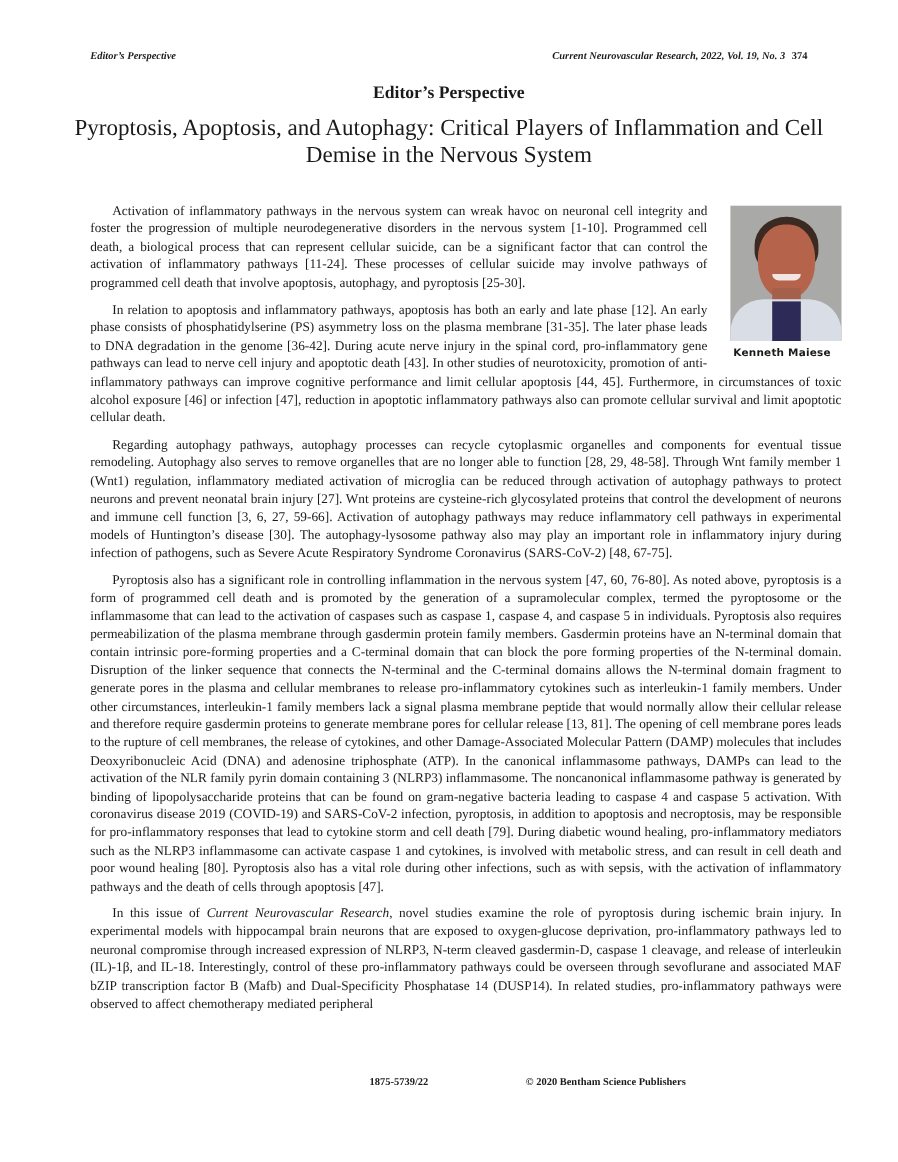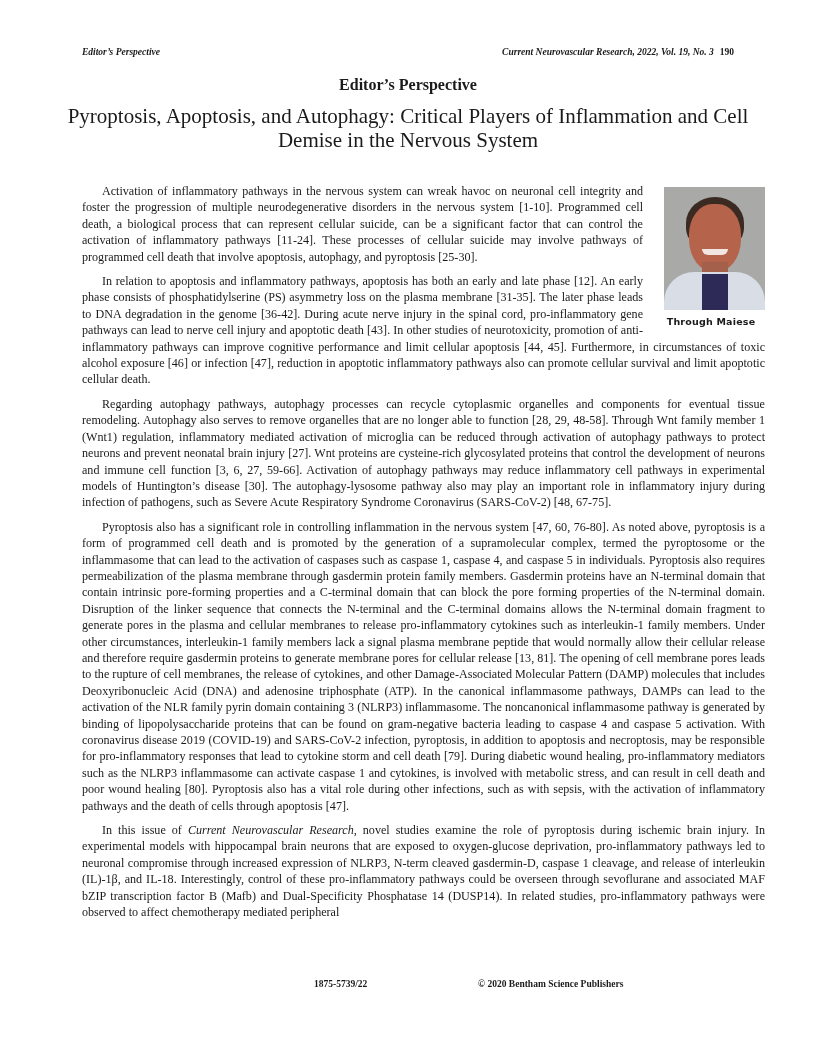--- a/index.html
+++ b/index.html
@@ -20,46 +20,46 @@
   .photo-wrap { float:right; width:108px; margin:4px 0 4px 14px; text-align:center; }
   .photo { width:101px; height:123px; background:#a9a9a7; position:relative; overflow:hidden; margin-left:auto; }
   .photo .shirt { position:absolute; left:0; right:0; bottom:0; height:38px; background:#d8dde6; border-radius:30px 30px 0 0; }
   .photo .collar { position:absolute; left:38px; bottom:0; width:26px; height:36px; background:#2e2a57; }
   .photo .neck { position:absolute; left:38px; bottom:32px; width:26px; height:16px; background:#a4604a; }
   .photo .hair { position:absolute; left:22px; top:10px; width:58px; height:52px; background:#3a2a22; border-radius:50% 50% 40% 40%; }
   .photo .face { position:absolute; left:25px; top:17px; width:52px; height:68px; background:#b5634a; border-radius:45% 45% 48% 48%; }
   .photo .smile { position:absolute; left:38px; top:62px; width:26px; height:6px; background:#f1e6e1; border-radius:0 0 10px 10px; }
   .caption { font-size:9.5px; font-weight:bold; margin-top:4px; font-family:"DejaVu Sans", sans-serif; letter-spacing:0.2px; }
   .footer { position:absolute; top:979px; left:0; width:816px; font-size:9.5px; font-weight:bold; }
-  .footer .issn { position:absolute; left:314px; }
+  .footer .issn { position:absolute; left:336px; }
   .footer .copyright { position:absolute; left:478px; }
 </style>
 </head>
 <body>
 
 <div class="running-head">
   <span class="left">Editor’s Perspective</span>
-  <span class="right"><span>Current Neurovascular Research, 2022, Vol. 19, No. 3</span><span class="page-num">190</span></span>
+  <span class="right"><span>Current Neurovascular Research, 2022, Vol. 19, No. 3</span><span class="page-num">374</span></span>
 </div>
 
 <div class="section-label">Editor’s Perspective</div>
 
 <h1 class="title" style="margin:0;">Pyroptosis, Apoptosis, and Autophagy:  Critical Players of Inflammation and Cell Demise in the Nervous System</h1>
 
 <div class="body-text">
   <div class="photo-wrap">
     <div class="photo">
       <div class="hair"></div>
       <div class="face"></div>
       <div class="smile"></div>
       <div class="neck"></div>
       <div class="shirt"></div>
       <div class="collar"></div>
     </div>
-    <div class="caption">Through Maiese</div>
+    <div class="caption">Kenneth Maiese</div>
   </div>
   <p>Activation of inflammatory pathways in the nervous system can wreak havoc on neuronal cell integrity and foster the progression of multiple neurodegenerative disorders in the nervous system [1-10]. Programmed cell death, a biological process that can represent cellular suicide, can be a significant factor that can control the activation of inflammatory pathways [11-24]. These processes of cellular suicide may involve pathways of programmed cell death that involve apoptosis, autophagy, and pyroptosis [25-30].</p>
   <p>In relation to apoptosis and inflammatory pathways, apoptosis has both an early and late phase [12]. An early phase consists of phosphatidylserine (PS) asymmetry loss on the plasma membrane [31-35]. The later phase leads to DNA degradation in the genome [36-42]. During acute nerve injury in the spinal cord, pro-inflammatory gene pathways can lead to nerve cell injury and apoptotic death [43]. In other studies of neurotoxicity, promotion of anti-inflammatory pathways can improve cognitive performance and limit cellular apoptosis [44, 45]. Furthermore, in circumstances of toxic alcohol exposure [46] or infection [47], reduction in apoptotic inflammatory pathways also can promote cellular survival and limit apoptotic cellular death.</p>
   <p>Regarding autophagy pathways, autophagy processes can recycle cytoplasmic organelles and components for eventual tissue remodeling. Autophagy also serves to remove organelles that are no longer able to function [28, 29, 48-58]. Through Wnt family member 1 (Wnt1) regulation, inflammatory mediated activation of microglia can be reduced through activation of autophagy pathways to protect neurons and prevent neonatal brain injury [27]. Wnt proteins are cysteine-rich glycosylated proteins that control the development of neurons and immune cell function [3, 6, 27, 59-66]. Activation of autophagy pathways may reduce inflammatory cell pathways in experimental models of Huntington’s disease [30]. The autophagy-lysosome pathway also may play an important role in inflammatory injury during infection of pathogens, such as Severe Acute Respiratory Syndrome Coronavirus (SARS-CoV-2) [48, 67-75].</p>
   <p>Pyroptosis also has a significant role in controlling inflammation in the nervous system [47, 60, 76-80]. As noted above, pyroptosis is a form of programmed cell death and is promoted by the generation of a supramolecular complex, termed the pyroptosome or the inflammasome that can lead to the activation of caspases such as caspase 1, caspase 4, and caspase 5 in individuals. Pyroptosis also requires permeabilization of the plasma membrane through gasdermin protein family members. Gasdermin proteins have an N-terminal domain that contain intrinsic pore-forming properties and a C-terminal domain that can block the pore forming properties of the N-terminal domain. Disruption of the linker sequence that connects the N-terminal and the C-terminal domains allows the N-terminal domain fragment to generate pores in the plasma and cellular membranes to release pro-inflammatory cytokines such as interleukin-1 family members. Under other circumstances, interleukin-1 family members lack a signal plasma membrane peptide that would normally allow their cellular release and therefore require gasdermin proteins to generate membrane pores for cellular release [13, 81]. The opening of cell membrane pores leads to the rupture of cell membranes, the release of cytokines, and other Damage-Associated Molecular Pattern (DAMP) molecules that includes Deoxyribonucleic Acid (DNA) and adenosine triphosphate (ATP). In the canonical inflammasome pathways, DAMPs can lead to the activation of the NLR family pyrin domain containing 3 (NLRP3) inflammasome. The noncanonical inflammasome pathway is generated by binding of lipopolysaccharide proteins that can be found on gram-negative bacteria leading to caspase 4 and caspase 5 activation. With coronavirus disease 2019 (COVID-19) and SARS-CoV-2 infection, pyroptosis, in addition to apoptosis and necroptosis, may be responsible for pro-inflammatory responses that lead to cytokine storm and cell death [79]. During diabetic wound healing, pro-inflammatory mediators such as the NLRP3 inflammasome can activate caspase 1 and cytokines, is involved with metabolic stress, and can result in cell death and poor wound healing [80]. Pyroptosis also has a vital role during other infections, such as with sepsis, with the activation of inflammatory pathways and the death of cells through apoptosis [47].</p>
   <p><span>In this issue of </span><i>Current Neurovascular Research</i><span>, novel studies examine the role of pyroptosis during ischemic brain injury. In experimental models with hippocampal brain neurons that are exposed to oxygen-glucose deprivation, pro-inflammatory pathways led to neuronal compromise through increased expression of NLRP3, N-term cleaved gasdermin-D, caspase 1 cleavage, and release of interleukin (IL)-1β, and IL-18. Interestingly, control of these pro-inflammatory pathways could be overseen through sevoflurane and associated MAF bZIP transcription factor B (Mafb) and Dual-Specificity Phosphatase 14 (DUSP14). In related studies, pro-inflammatory pathways were observed to affect chemotherapy mediated peripheral</span></p>
 </div>
 
 <div class="footer">
   <span class="issn">1875-5739/22</span>

